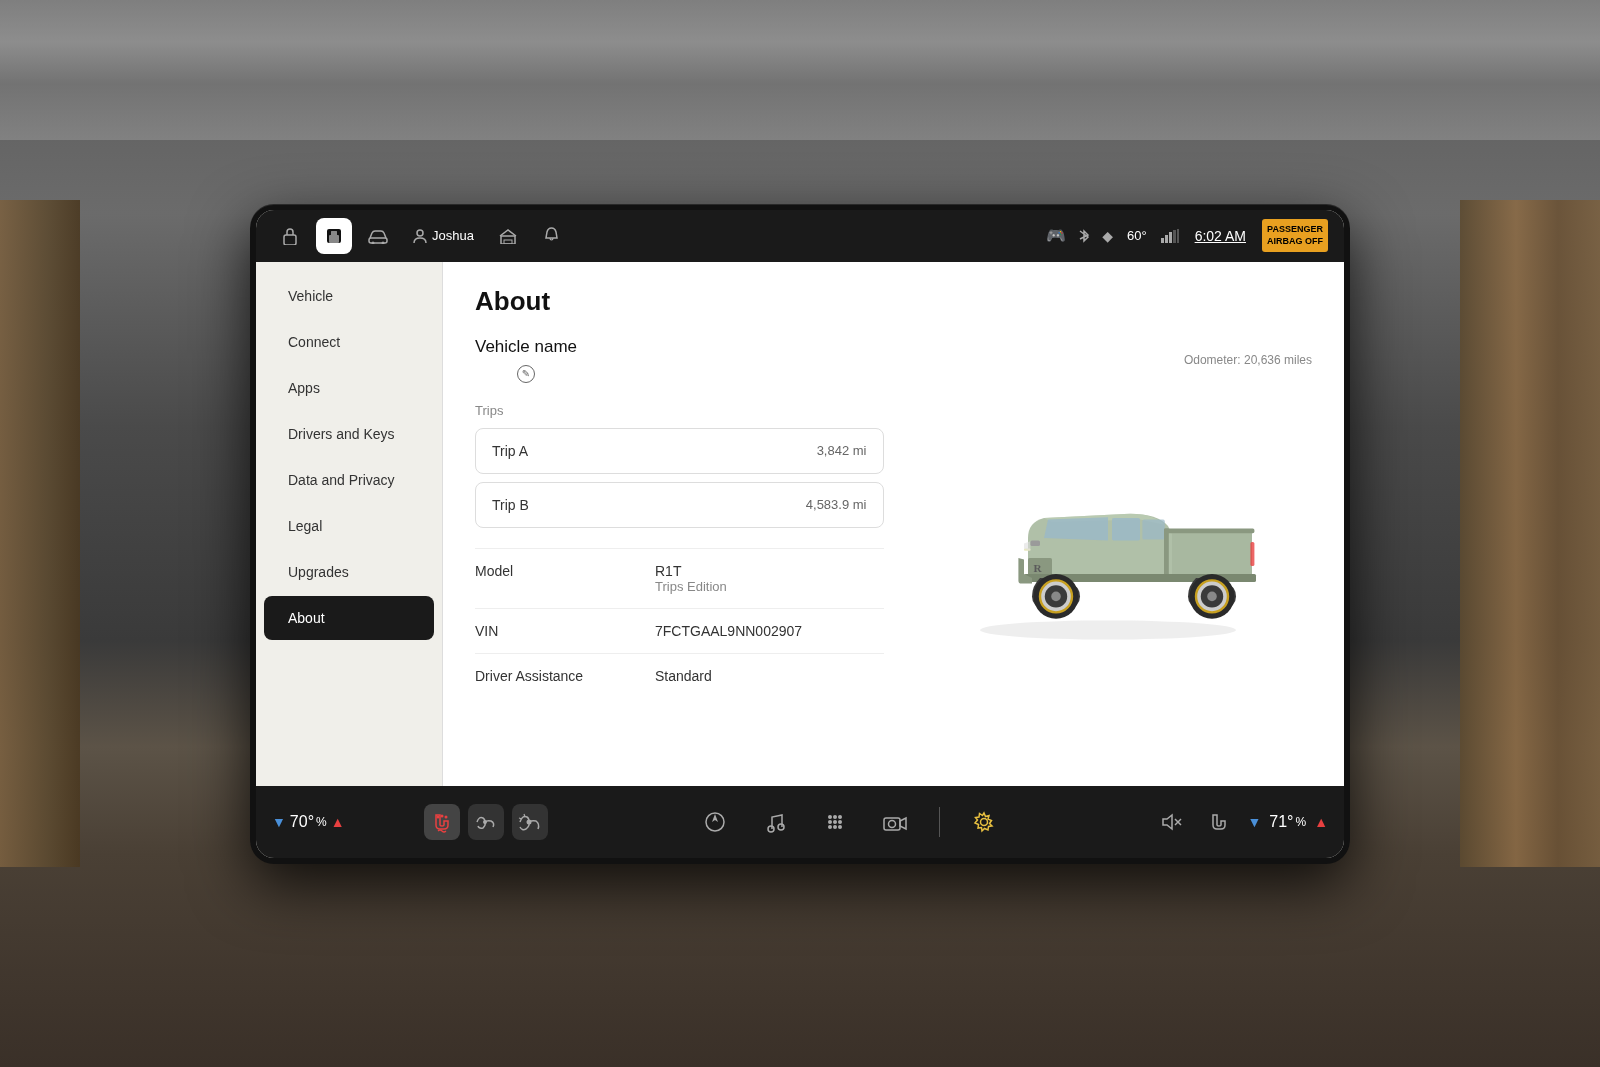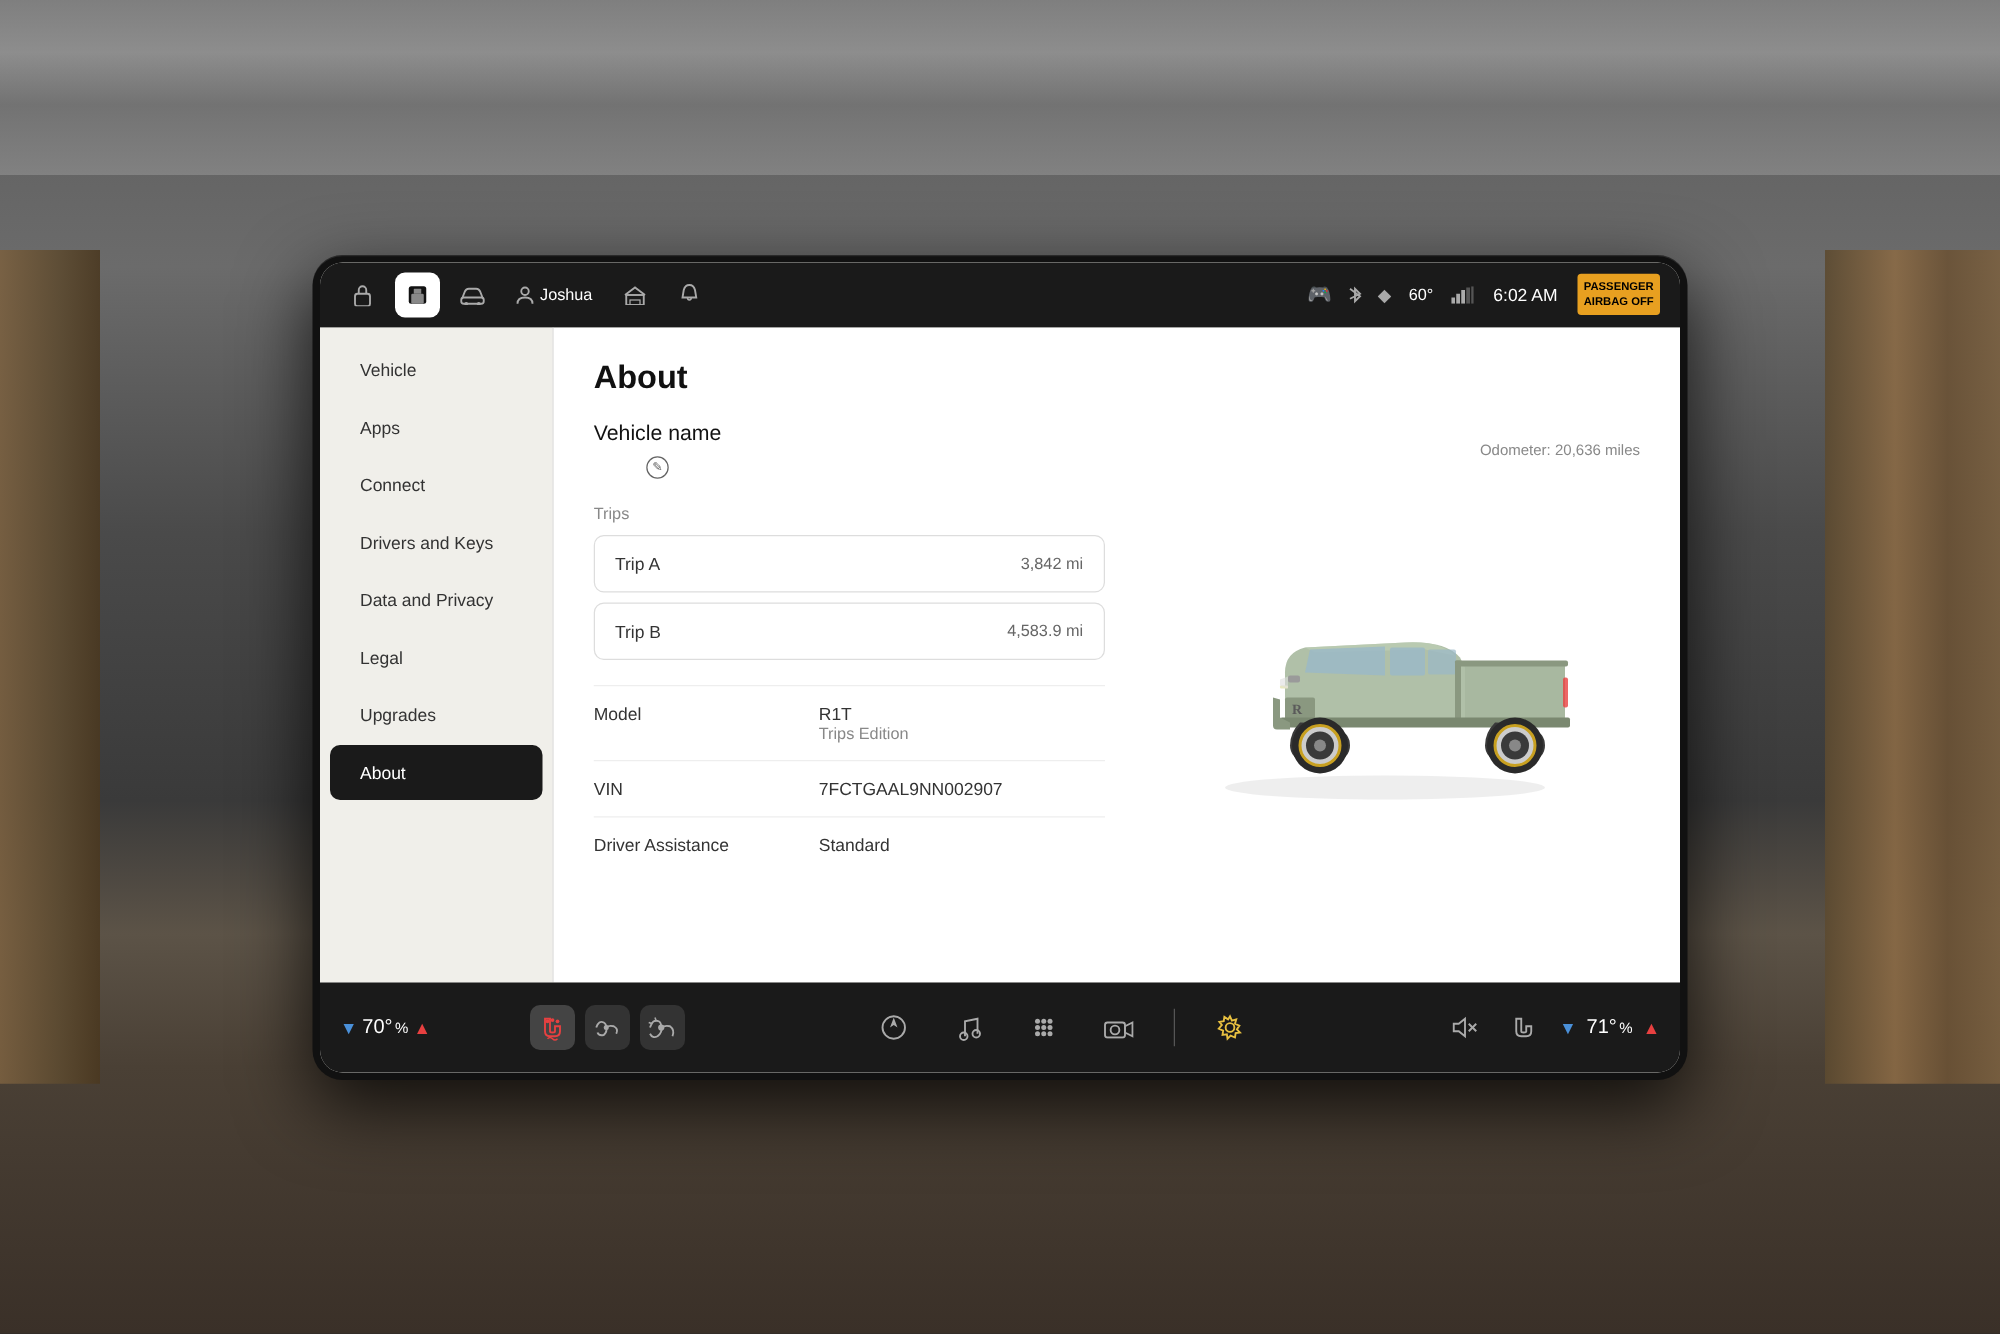--- a/index.html
+++ b/index.html
@@ -445,33 +445,33 @@
         <div class="nav-right-item" style="color:#fff;font-size:13px;margin:0 6px;">60°</div>
         <div class="nav-right-item">
           <svg width="18" height="14" viewBox="0 0 18 14" fill="none">
             <rect x="0" y="9" width="3" height="5" fill="#aaa"></rect>
             <rect x="4" y="6" width="3" height="8" fill="#aaa"></rect>
             <rect x="8" y="3" width="3" height="11" fill="#aaa"></rect>
             <rect x="12" y="1" width="3" height="13" fill="#555"></rect>
             <rect x="16" y="0" width="2" height="14" fill="#555"></rect>
           </svg>
         </div>
-        <div class="nav-right-item" style="color:#fff;font-size:14px;font-weight:500;margin:0 8px;">6:02 AM</div>
+        <div class="nav-right-item" style="color:#fff;font-size:14px;font-weight:500;margin:0 8px;text-decoration:underline;">6:02 AM</div>
         <div class="airbag-badge">
           <div>PASSENGER</div>
           <div>AIRBAG OFF</div>
         </div>
       </div>
 
       <div class="content-area">
 
         <div class="sidebar">
           <div class="sidebar-item">Vehicle</div>
+          <div class="sidebar-item">Connect</div>
           <div class="sidebar-item">Apps</div>
-          <div class="sidebar-item">Connect</div>
           <div class="sidebar-item">Drivers and Keys</div>
           <div class="sidebar-item">Data and Privacy</div>
           <div class="sidebar-item">Legal</div>
           <div class="sidebar-item">Upgrades</div>
           <div class="sidebar-item active">About</div>
         </div>
 
         <div class="main-content">
           <div class="page-title">About</div>
 

